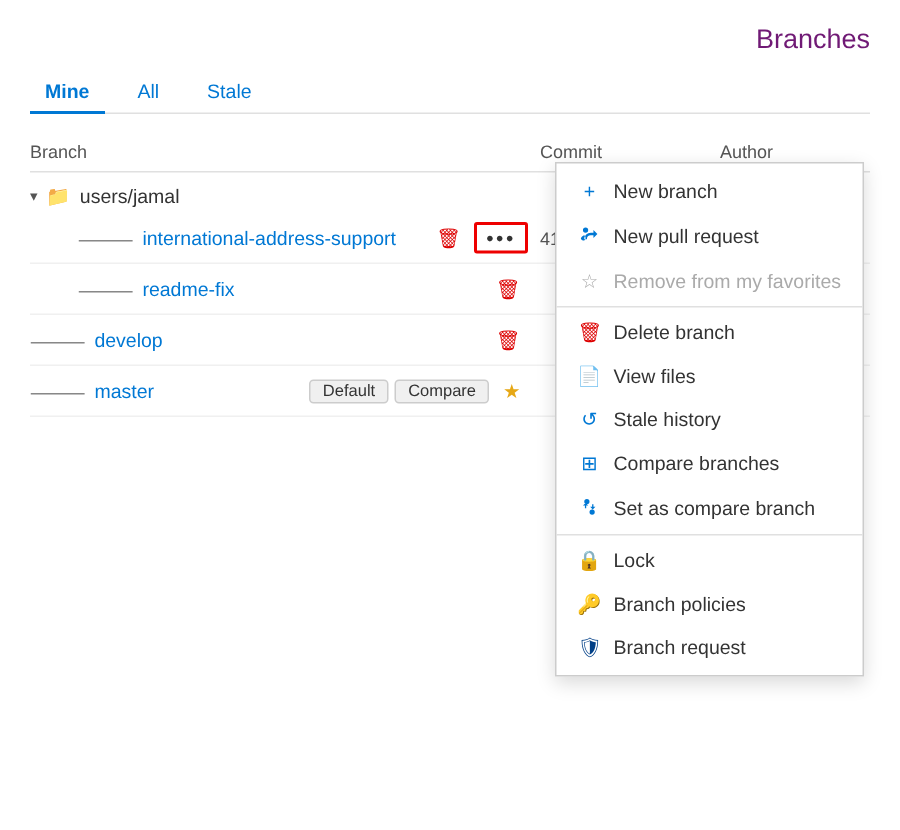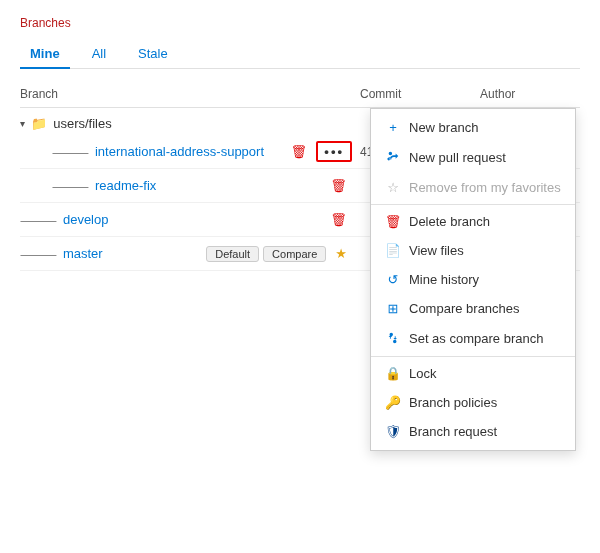--- a/index.html
+++ b/index.html
@@ -10,24 +10,25 @@
       background: #fff;
       width: 600px;
       height: 553px;
       overflow: hidden;
     }
     .page-container {
       padding: 16px 20px;
       position: relative;
     }
     .page-title {
-      font-size: 12px;
+      font-size: 18px;
       font-weight: 400;
-      color: #b91c1c;
+      color: #701a75;
       margin-bottom: 10px;
+      text-align: right;
     }
     .tabs {
       display: flex;
       gap: 12px;
       margin-bottom: 12px;
       border-bottom: 1px solid #e0e0e0;
     }
     .tab {
       padding: 6px 10px;
       cursor: pointer;
@@ -193,21 +194,21 @@
     <div class="col-branch">Branch</div>
     <div class="col-commit">Commit</div>
     <div class="col-author">Author</div>
   </div>
 
   <div class="branch-rows">
 
     <div class="group-header">
       <span class="chevron">▾</span>
       <span class="folder-icon">📁</span>
-      <span>users/files</span>
+      <span>users/jamal</span>
     </div>
 
     <div class="branch-row branch-indent">
       <span class="branch-icon">⸻</span>
       <span class="branch-name">international-address-support</span>
       <div class="branch-actions">
         <span class="action-btn delete-icon">🗑</span>
         <span class="ellipsis-btn">•••</span>
       </div>
       <div class="col-commit-cell">4162b62f</div>
@@ -278,21 +279,21 @@
     <div class="menu-item">
       <span class="menu-icon red">🗑</span>
       <span>Delete branch</span>
     </div>
     <div class="menu-item">
       <span class="menu-icon">📄</span>
       <span>View files</span>
     </div>
     <div class="menu-item">
       <span class="menu-icon blue">↺</span>
-      <span>Mine history</span>
+      <span>Stale history</span>
     </div>
     <div class="menu-item">
       <span class="menu-icon blue">⊞</span>
       <span>Compare branches</span>
     </div>
     <div class="menu-item">
       <span class="menu-icon blue">
         <svg width="14" height="14" viewBox="0 0 16 16" fill="currentColor">
           <path d="M6 3a2 2 0 1 1 0 4 2 2 0 0 1 0-4zm4 8a2 2 0 1 1 0 4 2 2 0 0 1 0-4zM3 8l2-2 2 2H5.5v2h-1V8H3zm7-1h1v2h1.5l-2 2-2-2H10V7z"></path>
         </svg>

